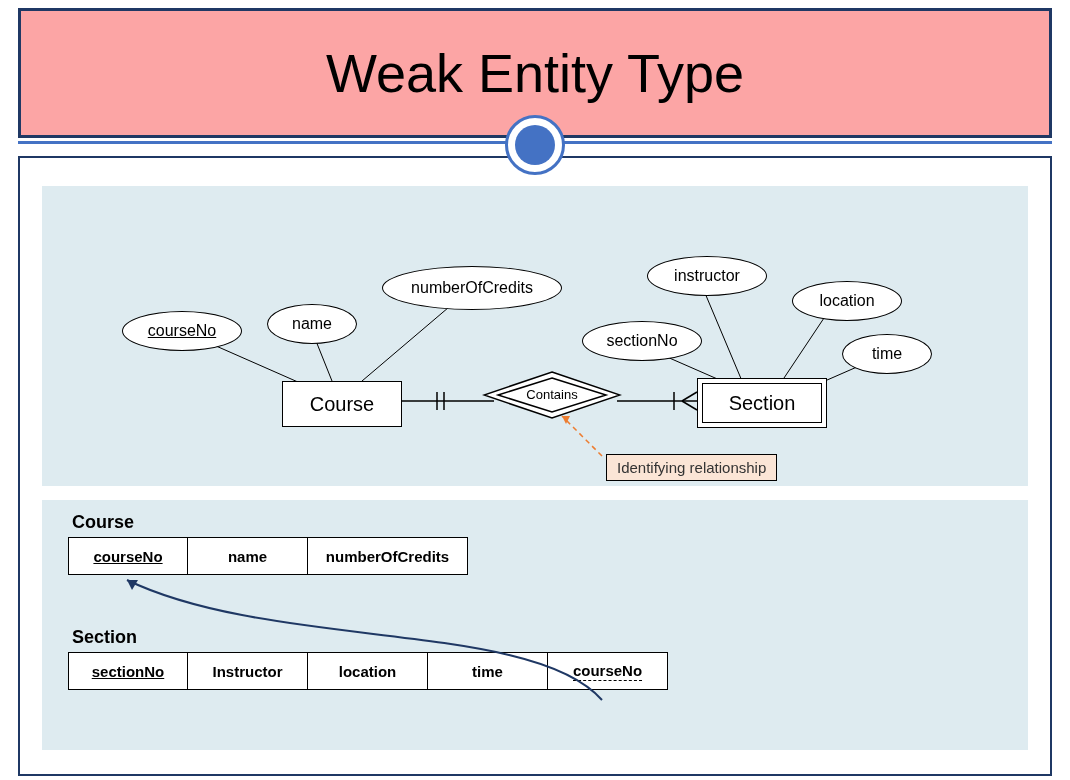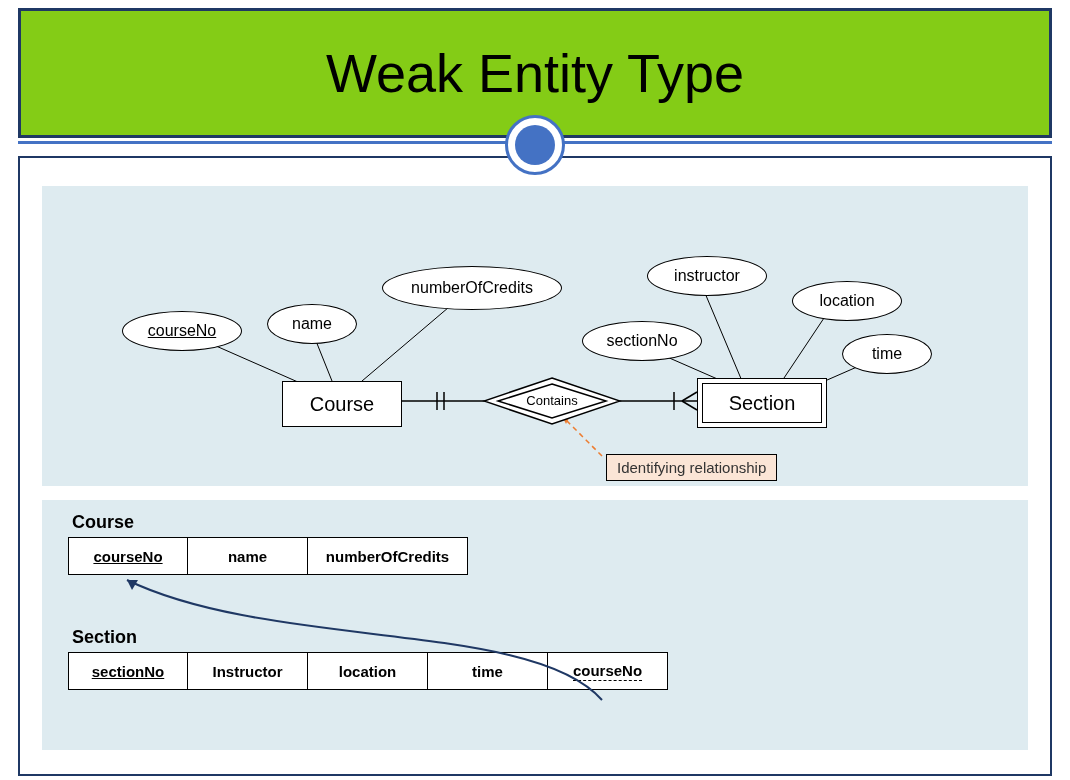--- a/index.html
+++ b/index.html
@@ -7,21 +7,21 @@
     margin: 0;
     padding: 0;
     font-family: "Segoe UI", Arial, sans-serif;
     background: #ffffff;
     width: 1070px;
     height: 780px;
     position: relative;
     overflow: hidden;
   }
   .title-bar {
-    background: #84cc16;
+    background: #fca5a5;
     border: 3px solid #1f3864;
     margin: 8px 18px 0 18px;
     height: 130px;
     display: flex;
     align-items: center;
     justify-content: center;
     position: relative;
     z-index: 2;
   }
   .title-text {
@@ -180,21 +180,21 @@
       <line x1="632" y1="206" x2="632" y2="224" stroke="#000" stroke-width="1.5"></line>
 
       <line x1="560" y1="270" x2="520" y2="230" stroke="#ed7d31" stroke-width="1.5" stroke-dasharray="5,4"></line>
       <polygon points="520,230 528,230 524,238" fill="#ed7d31"></polygon>
     </svg>
 
     <div class="er entity" style="left:240px; top:195px; width:120px; height:46px;">
       <span>Course</span>
     </div>
 
-    <div class="er" style="left:440px; top:190px; width:140px; height:50px;text-decoration:underline;">
+    <div class="er" style="left:440px; top:184px; width:140px; height:50px;text-decoration:underline;">
       <svg width="140" height="50">
         <polygon points="70,2 138,25 70,48 2,25" fill="#fff" stroke="#000" stroke-width="1.5"></polygon>
         <polygon points="70,8 124,25 70,42 16,25" fill="#fff" stroke="#000" stroke-width="1.5"></polygon>
         <text x="70" y="29" text-anchor="middle" font-size="13">Contains</text>
       </svg>
     </div>
 
     <div class="er weak-entity-outer" style="left:655px; top:192px; width:130px; height:50px;">
       <div class="weak-entity-inner">
         <span>Section</span>

